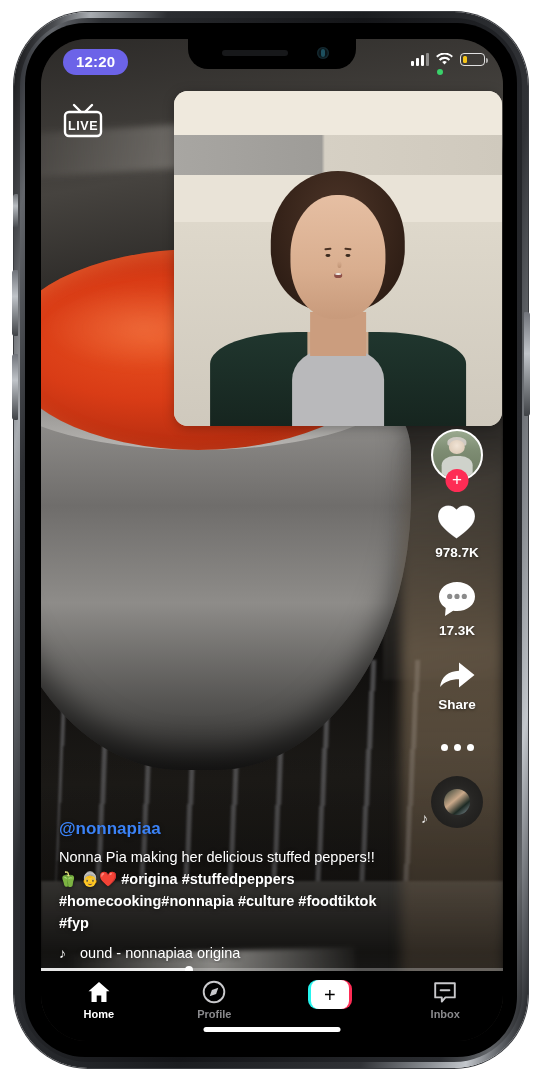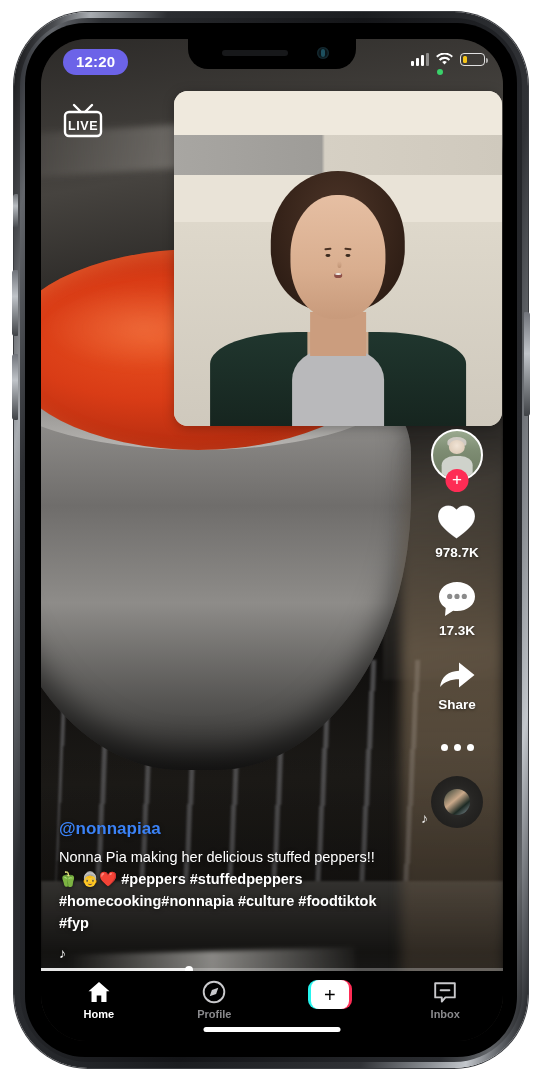--- a/index.html
+++ b/index.html
@@ -436,29 +436,30 @@
         <div class="disc">
           <div class="inner"></div>
           <div class="disc-note">♪</div>
         </div>
       </div>
 
       <div class="caption">
         <div class="handle">@nonnapiaa</div>
         <div class="desc">
           <span>Nonna Pia making her delicious stuffed peppers!! </span><span>🫑 👵❤️</span>
-          <span class="tag">#peppers</span>
+          <span class="tag">#origina</span>
           <span class="tag">#stuffedpeppers</span>
           <span class="tag">#homecooking</span><span class="tag">#nonnapia</span>
           <span class="tag">#culture</span>
           <span class="tag">#foodtiktok</span>
           <span class="tag">#fyp</span>
         </div>
         <div class="music-row">
           <span class="music-note">♪</span>
+          <span class="ticker">ound - nonnapiaa     origina</span>
         </div>
       </div>
 
       <div class="progress">
         <b id="prog-fill" style="width: 32%;"></b>
         <span class="knob" id="prog-knob" style="left: 32%;"></span>
       </div>
 
       <div class="navbar">
 

